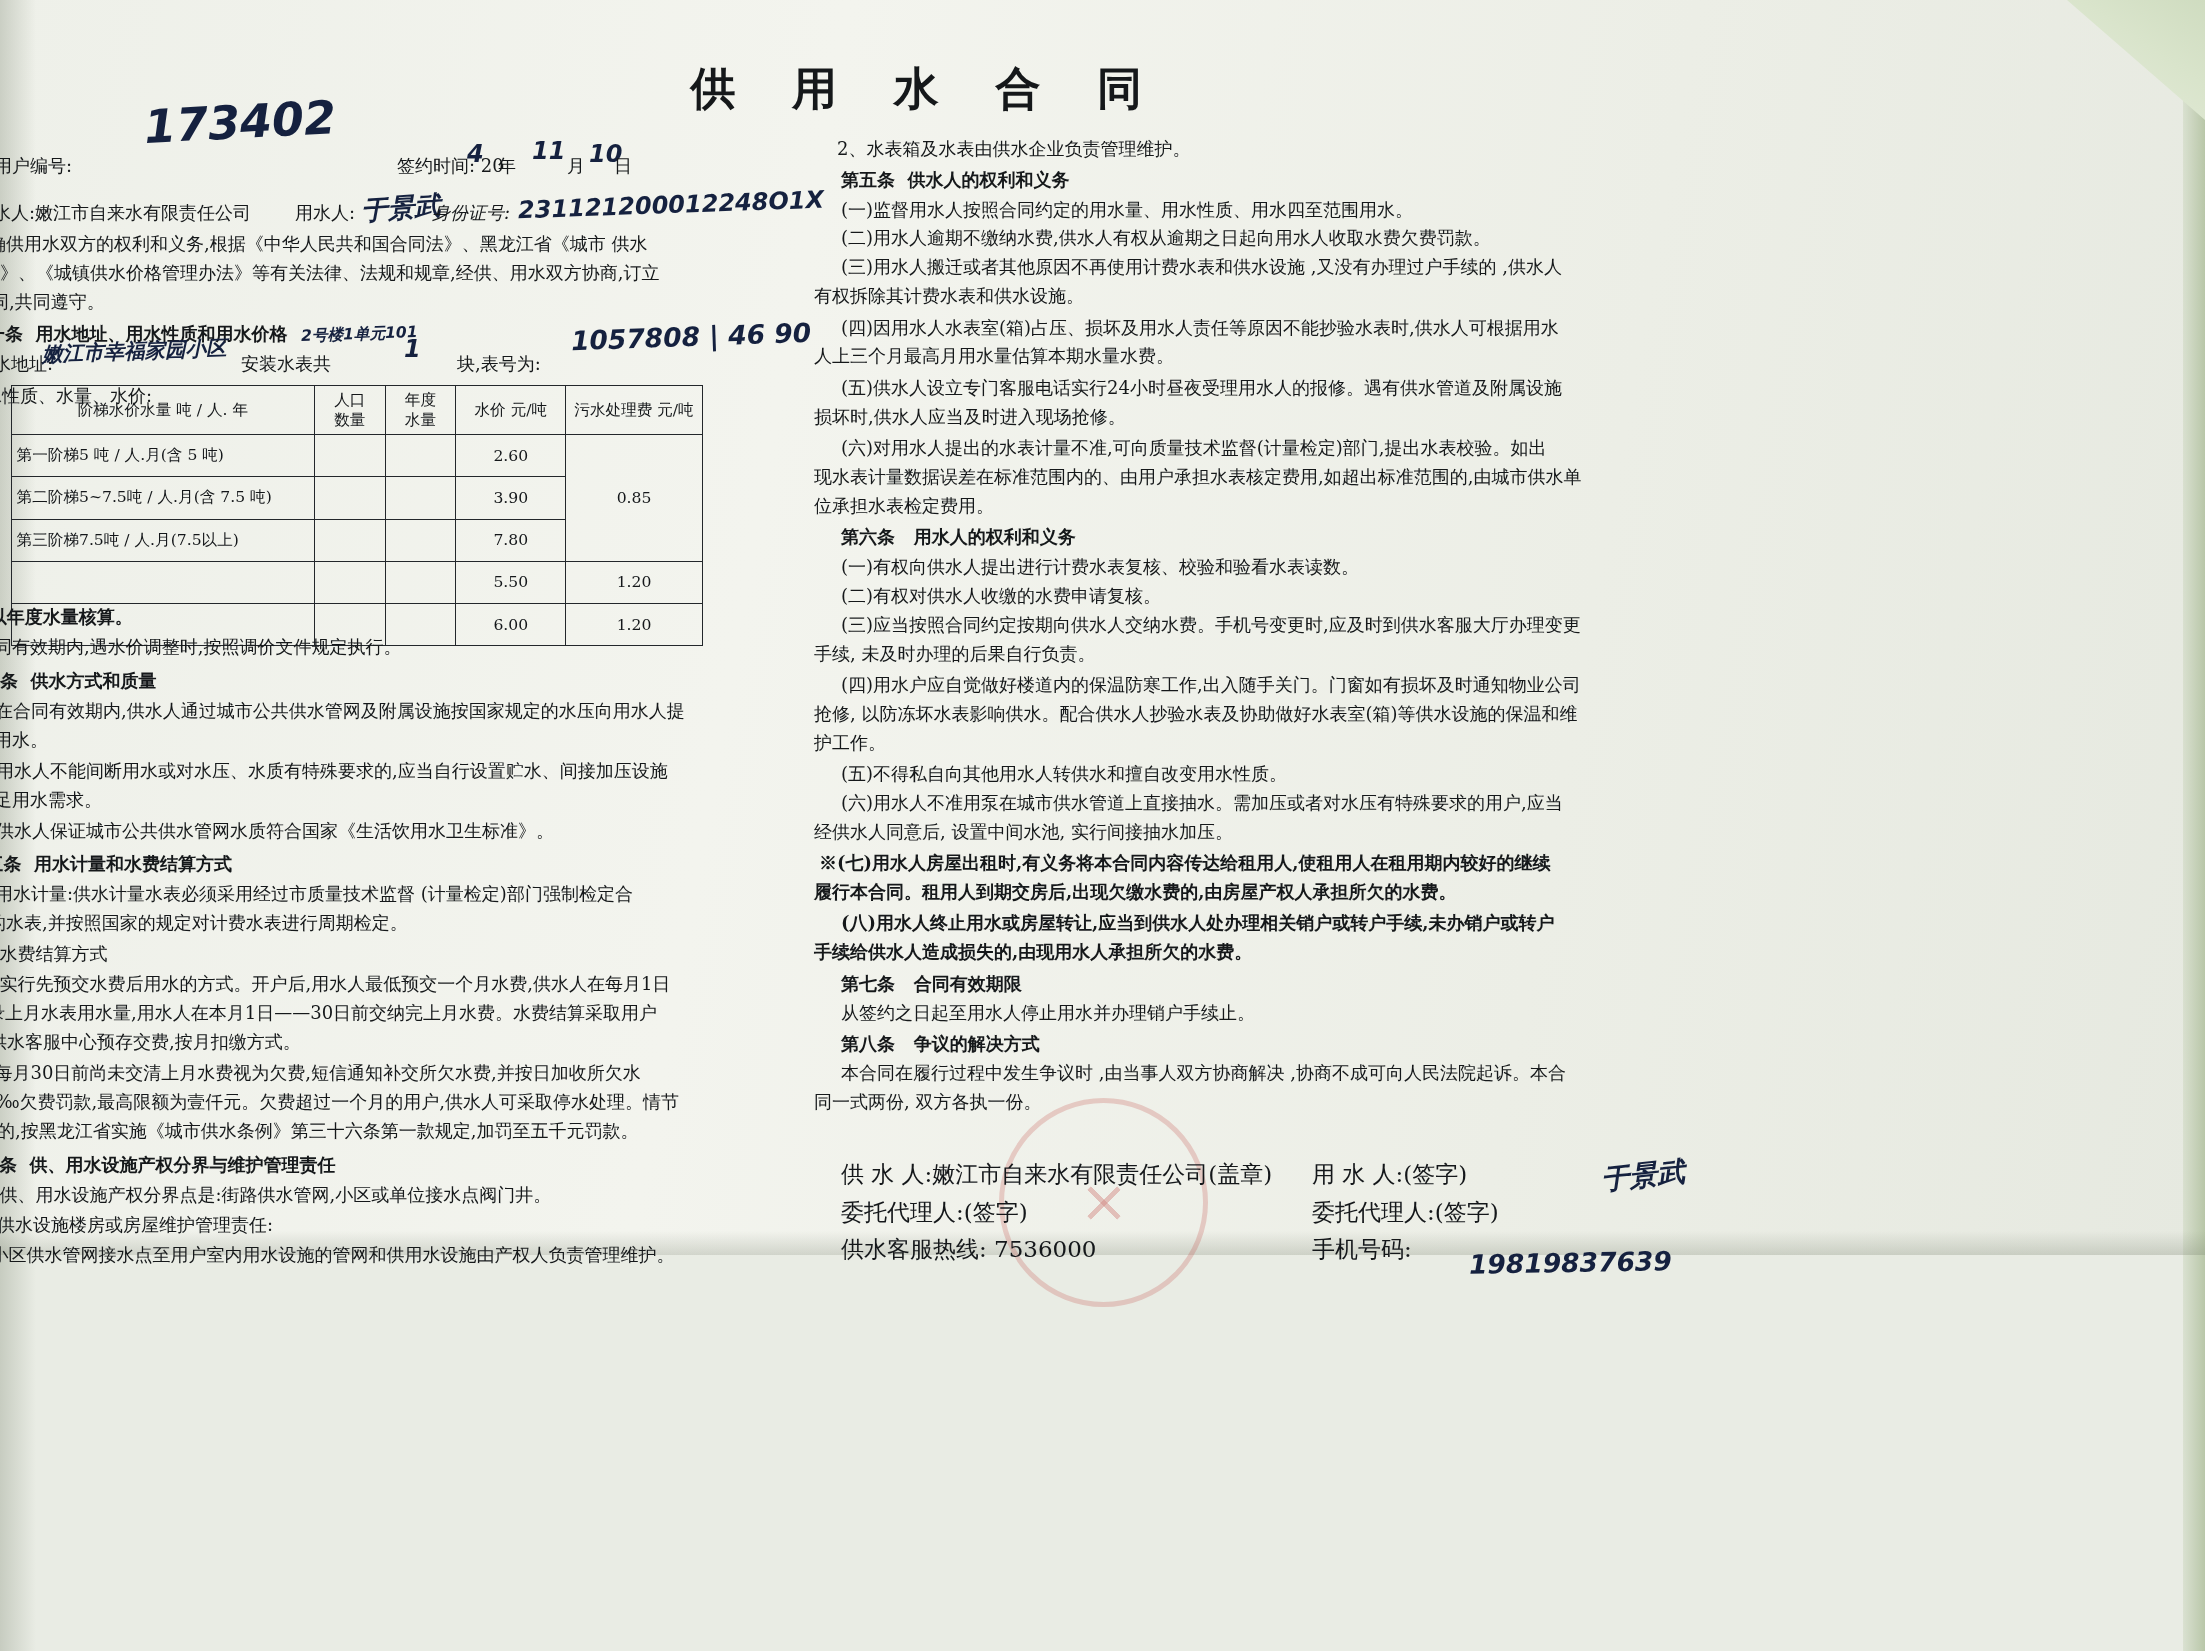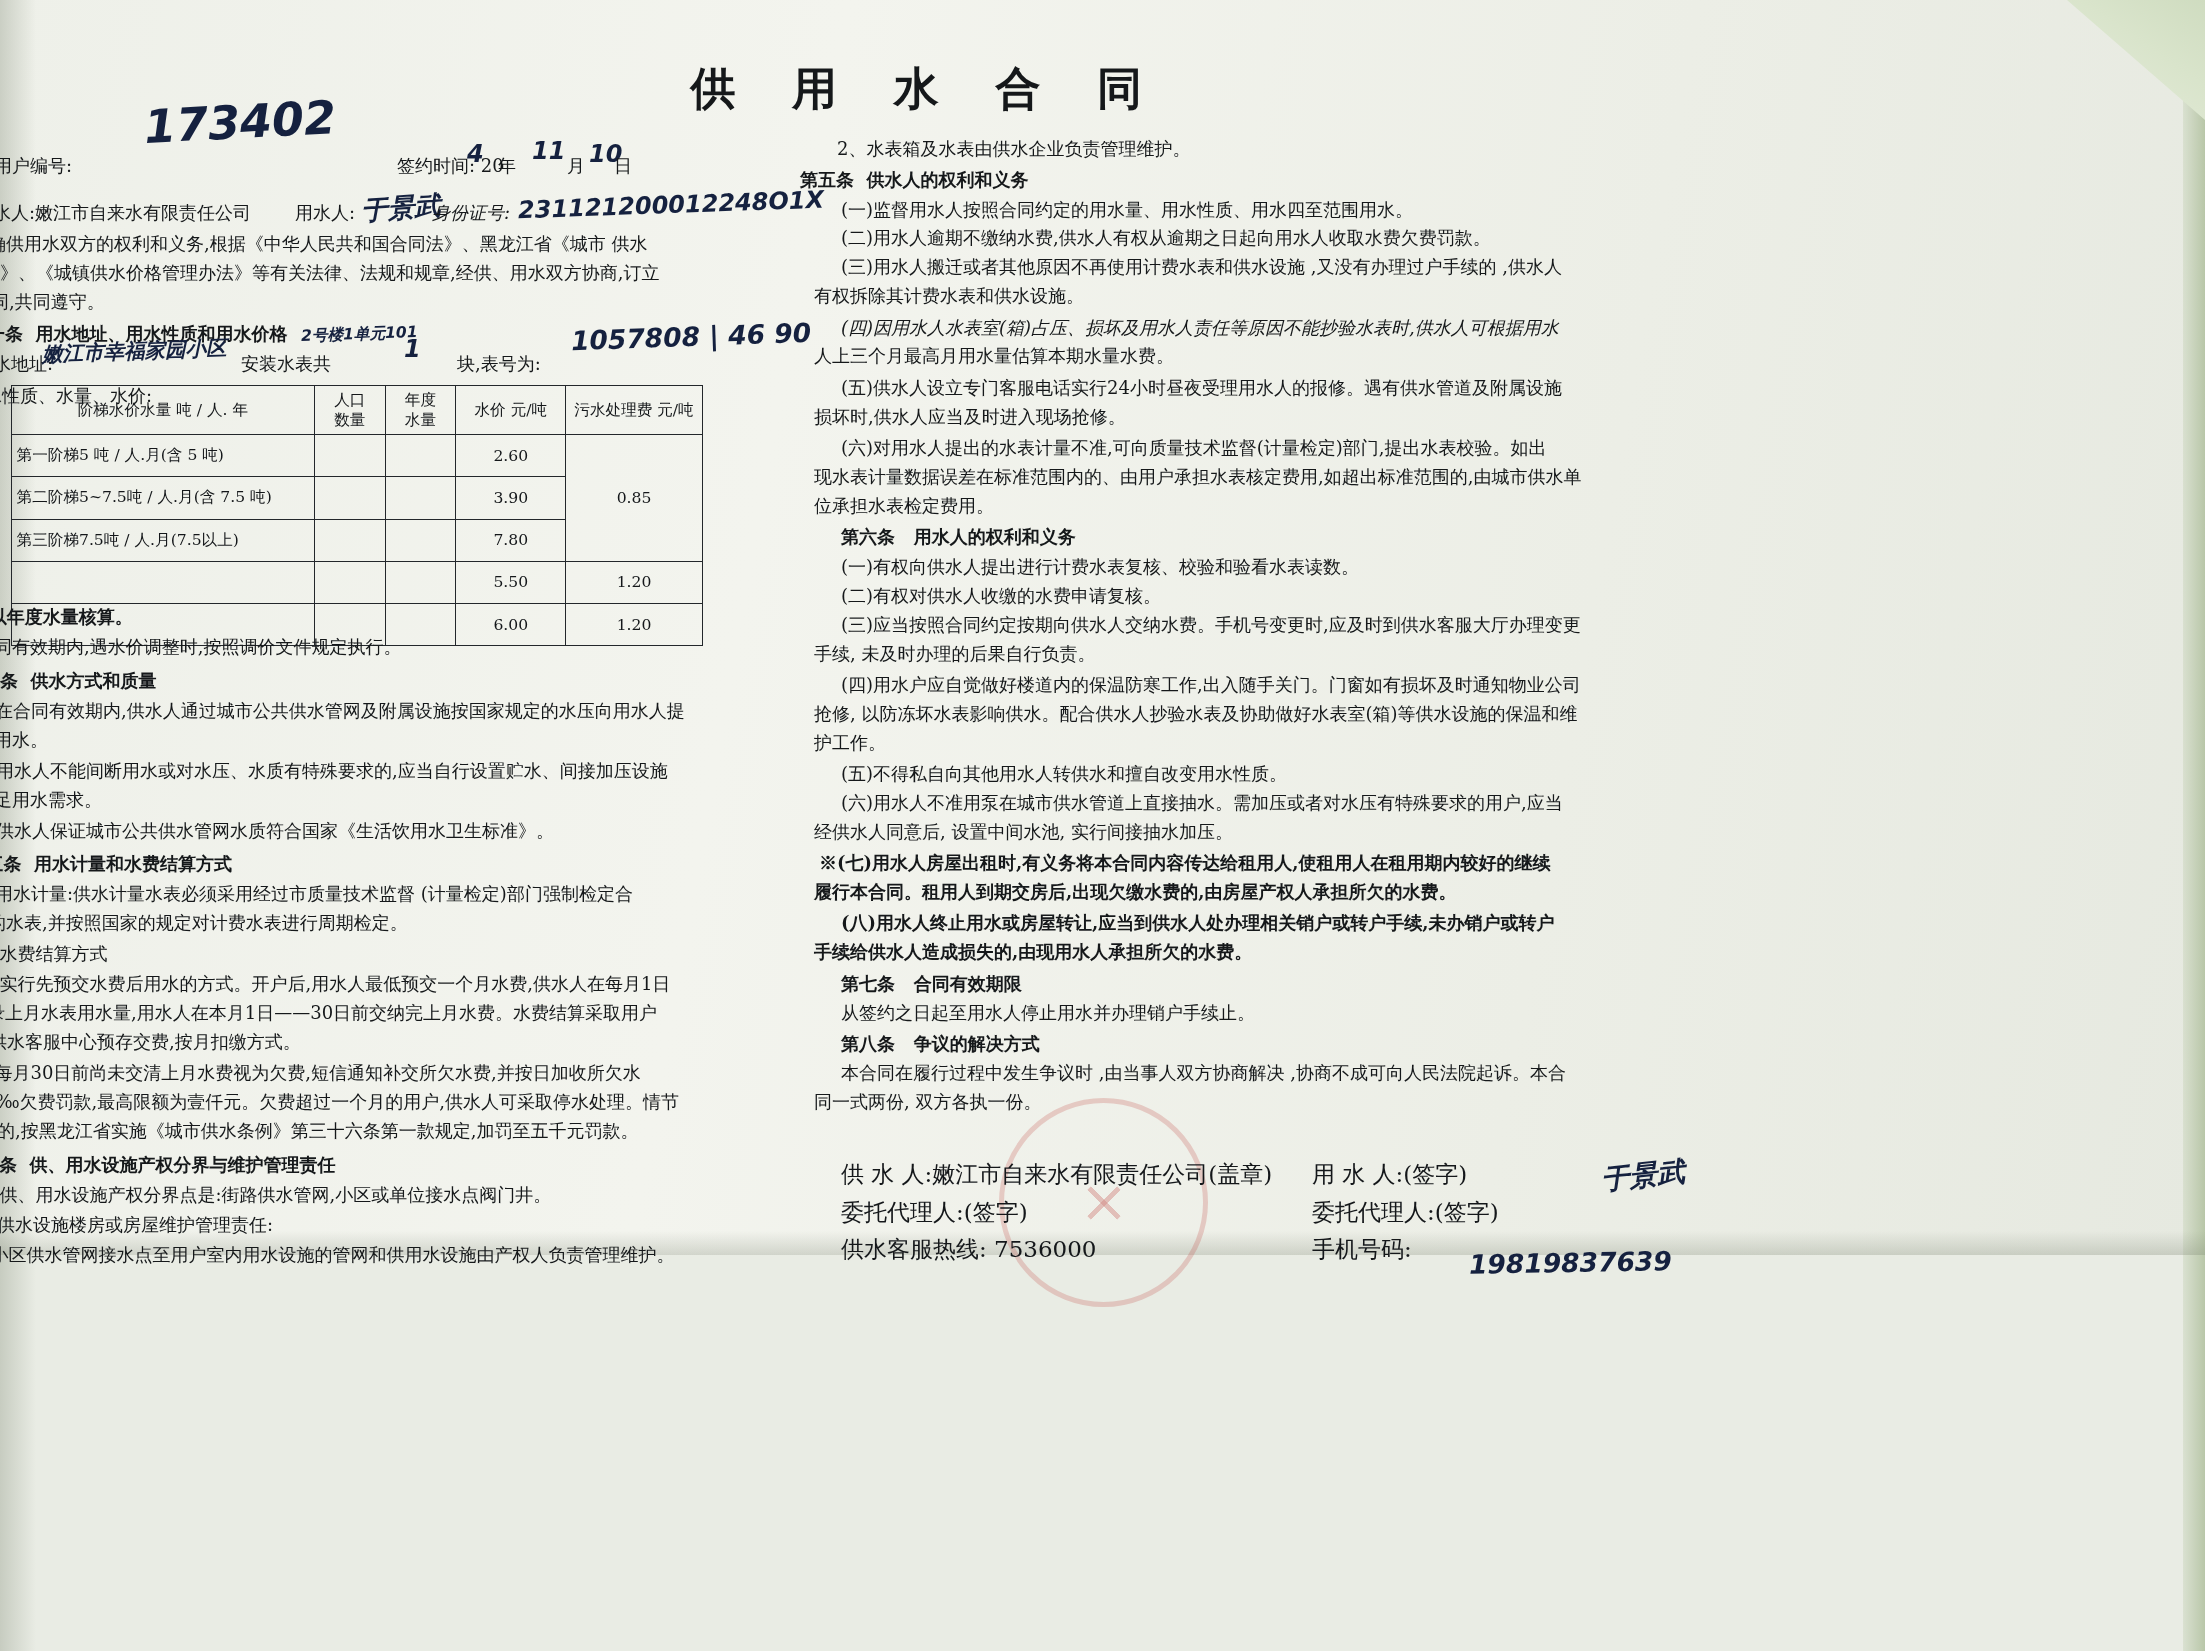--- a/index.html
+++ b/index.html
@@ -201,26 +201,26 @@
   <div class="t" style="left:-29px;top:1028px;">到供水客服中心预存交费,按月扣缴方式。</div>
   <div class="t" style="left:-35px;top:1059px;">2、每月30日前尚未交清上月水费视为欠费,短信通知补交所欠水费,并按日加收所欠水</div>
   <div class="t" style="left:-34px;top:1088px;">费3‰欠费罚款,最高限额为壹仟元。欠费超过一个月的用户,供水人可采取停水处理。情节</div>
   <div class="t" style="left:-39px;top:1117px;">严重的,按黑龙江省实施《城市供水条例》第三十六条第一款规定,加罚至五千元罚款。</div>
   <div class="t b" style="left:-37px;top:1151px;">第四条  供、用水设施产权分界与维护管理责任</div>
   <div class="t" style="left:-30px;top:1181px;">1、供、用水设施产权分界点是:街路供水管网,小区或单位接水点阀门井。</div>
   <div class="t" style="left:-32.5px;top:1211px;">2、供水设施楼房或房屋维护管理责任:</div>
   <div class="t" style="left:-35px;top:1241px;">(1)小区供水管网接水点至用户室内用水设施的管网和供用水设施由产权人负责管理维护。</div>
 
   <div class="t" style="left:837px;top:135px;">2、水表箱及水表由供水企业负责管理维护。</div>
-  <div class="t b" style="left:800px;top:166px;text-align:right;">第五条  供水人的权利和义务</div>
+  <div class="t b" style="left:841px;top:166px;text-align:right;">第五条  供水人的权利和义务</div>
   <div class="t" style="left:841px;top:196px;">(一)监督用水人按照合同约定的用水量、用水性质、用水四至范围用水。</div>
   <div class="t" style="left:841px;top:224px;">(二)用水人逾期不缴纳水费,供水人有权从逾期之日起向用水人收取水费欠费罚款。</div>
   <div class="t" style="left:841px;top:253px;">(三)用水人搬迁或者其他原因不再使用计费水表和供水设施 ,又没有办理过户手续的 ,供水人</div>
   <div class="t" style="left:814px;top:282px;">有权拆除其计费水表和供水设施。</div>
-  <div class="t" style="left:841px;top:314px;font-style:italic;">(四)因用水人水表室(箱)占压、损坏及用水人责任等原因不能抄验水表时,供水人可根据用水</div>
+  <div class="t" style="left:841px;top:314px;">(四)因用水人水表室(箱)占压、损坏及用水人责任等原因不能抄验水表时,供水人可根据用水</div>
   <div class="t" style="left:814px;top:342px;">人上三个月最高月用水量估算本期水量水费。</div>
   <div class="t" style="left:841px;top:374px;">(五)供水人设立专门客服电话实行24小时昼夜受理用水人的报修。遇有供水管道及附属设施</div>
   <div class="t" style="left:814px;top:403px;">损坏时,供水人应当及时进入现场抢修。</div>
   <div class="t" style="left:841px;top:434px;">(六)对用水人提出的水表计量不准,可向质量技术监督(计量检定)部门,提出水表校验。如出</div>
   <div class="t" style="left:814px;top:463px;">现水表计量数据误差在标准范围内的、由用户承担水表核定费用,如超出标准范围的,由城市供水单</div>
   <div class="t" style="left:814px;top:492px;">位承担水表检定费用。</div>
   <div class="t b" style="left:841px;top:523px;">第六条   用水人的权利和义务</div>
   <div class="t" style="left:841px;top:553px;">(一)有权向供水人提出进行计费水表复核、校验和验看水表读数。</div>
   <div class="t" style="left:841px;top:582px;">(二)有权对供水人收缴的水费申请复核。</div>
   <div class="t" style="left:841px;top:611px;">(三)应当按照合同约定按期向供水人交纳水费。手机号变更时,应及时到供水客服大厅办理变更</div>

